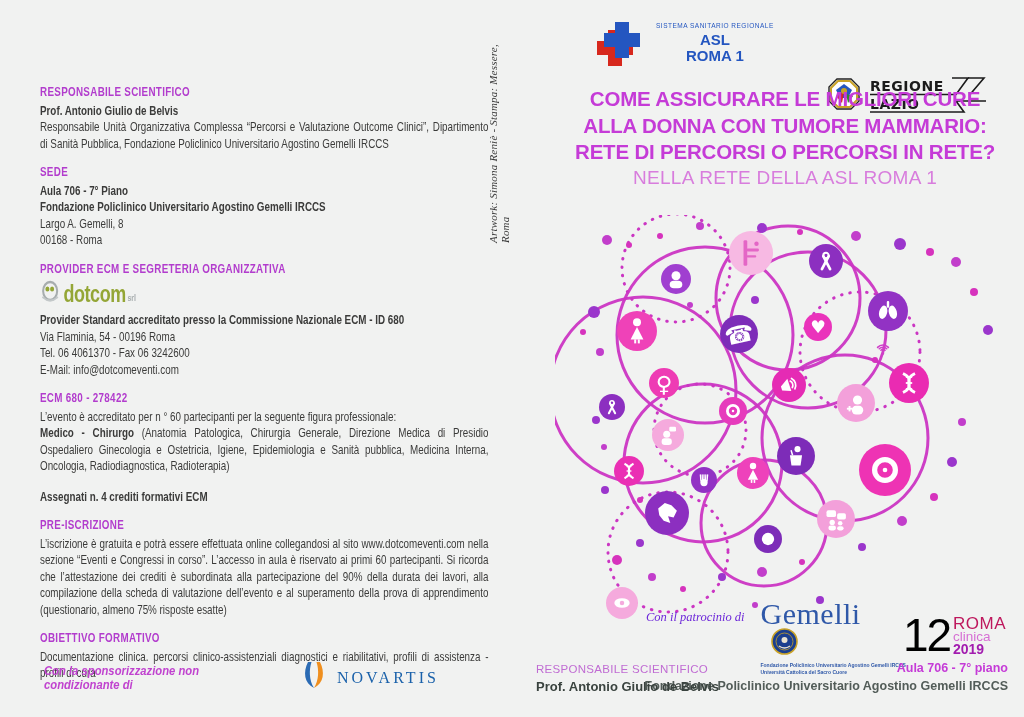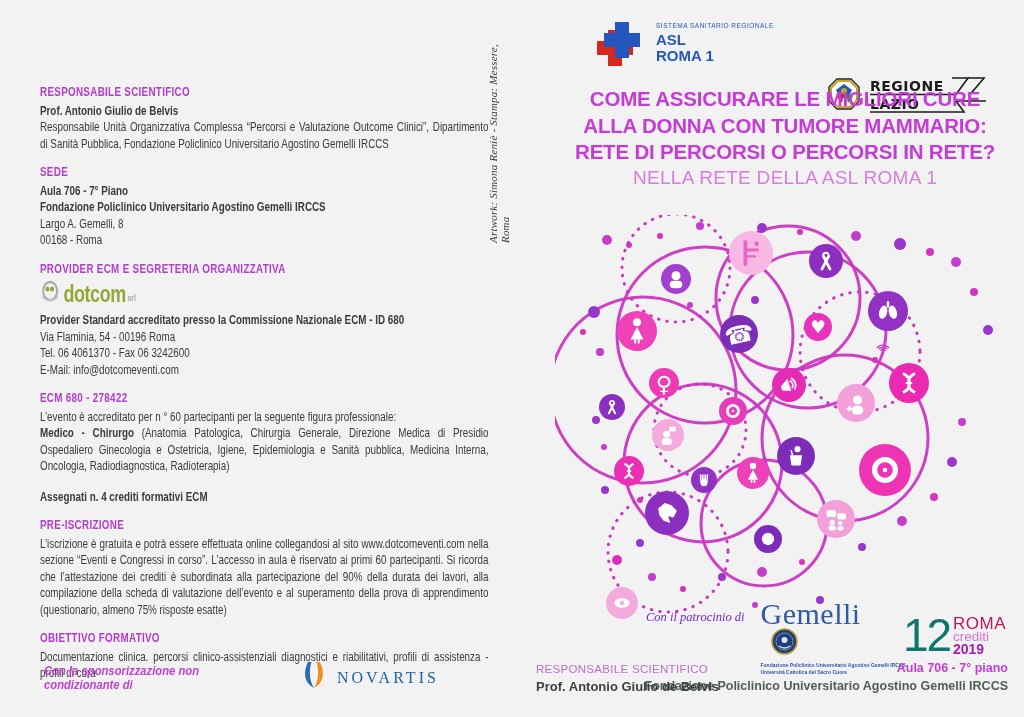--- a/index.html
+++ b/index.html
@@ -29,21 +29,21 @@
   .novartis-text{color:#1a61aa;font-family:"Liberation Serif",serif;font-size:16px;
                  letter-spacing:3px;margin-left:8px;}
 
   
   .vcredit{position:absolute;left:487px;top:28px;height:215px;
            writing-mode:vertical-rl;transform:rotate(180deg);
            font-family:"Liberation Serif",serif;font-style:italic;
            font-size:11px;color:#3a3a3a;letter-spacing:.2px;}
 
   
-  .asl{position:absolute;left:596px;top:16px;display:flex;}
+  .asl{position:absolute;left:596px;top:16px;display:flex;text-align:center;}
   .asl-text{margin-left:10px;color:#2456c0;}
   .asl-small{font-size:6.5px;letter-spacing:.5px;margin:6px 0 3px 0;}
   .asl-big{font-size:15px;font-weight:bold;line-height:16px;}
 
   .regione{position:absolute;left:826px;top:28px;display:flex;align-items:flex-start;margin-top:48px;}
 
   .title{position:absolute;left:550px;top:86px;width:470px;text-align:center;
          color:#c53bd7;font-weight:800;font-size:20.5px;line-height:26.5px;letter-spacing:-.2px;}
   .subtitle{position:absolute;left:550px;top:166px;width:470px;text-align:center;
             color:#d87ddd;font-weight:400;font-size:19px;line-height:24.5px;letter-spacing:.3px;}
@@ -52,21 +52,21 @@
   .patrocinio{position:absolute;left:646px;top:600px;display:flex;align-items:flex-start;}
   .patro-label{font-family:"Liberation Serif",serif;font-style:italic;font-size:12.5px;
                color:#6d28d9;margin-top:10px;}
   .gemelli{margin-left:16px;}
   .gemelli-row{display:flex;align-items:flex-start;flex-direction:column;}
   .gemelli-word{font-family:"Liberation Serif",serif;font-size:30px;color:#2f58a8;
                 letter-spacing:.5px;line-height:28px;}
   .gemelli-sub{font-size:5px;font-weight:bold;color:#2f58a8;line-height:6.5px;margin-top:3px;}
 
   .date-day{position:absolute;left:903px;top:608px;font-size:46px;font-weight:300;
-            color:#0f766e;letter-spacing:-2px;}
+            color:#000000;letter-spacing:-2px;}
   .date-stack{position:absolute;left:953px;top:617px;line-height:13px;}
   .date-city{font-size:17px;color:#be185d;letter-spacing:.5px;}
   .date-month{font-size:13.5px;color:#d66fd4;}
   .date-year{font-size:14px;font-weight:bold;color:#a21caf;}
 
   .aula-line{position:absolute;right:16px;top:661px;font-size:12.5px;font-weight:bold;color:#c53bd7;}
   .venue-line{position:absolute;right:16px;top:679px;font-size:12.5px;font-weight:bold;color:#525c58;}
 
   .foot-resp{position:absolute;left:536px;top:663px;font-size:11.5px;color:#c06cd3;letter-spacing:.3px;}
   .foot-name{position:absolute;left:536px;top:679px;font-size:13px;font-weight:bold;color:#39423e;}
@@ -404,20 +404,20 @@
     <div class="gemelli-sub">
       <div>Fondazione Policlinico Universitario Agostino Gemelli IRCCS</div>
       <div>Università Cattolica del Sacro Cuore</div>
     </div>
   </div>
 </div>
 
 <div class="date-day">12</div>
 <div class="date-stack">
   <div class="date-city">ROMA</div>
-  <div class="date-month">crediti</div>
+  <div class="date-month">clinica</div>
   <div class="date-year">2019</div>
 </div>
 
 <div class="aula-line">Aula 706 - 7° piano</div>
 <div class="venue-line">Fondazione Policlinico Universitario Agostino Gemelli IRCCS</div>
 <div class="foot-resp">RESPONSABILE SCIENTIFICO</div>
 <div class="foot-name">Prof. Antonio Giulio de Belvis</div>
 
 </body></html>

